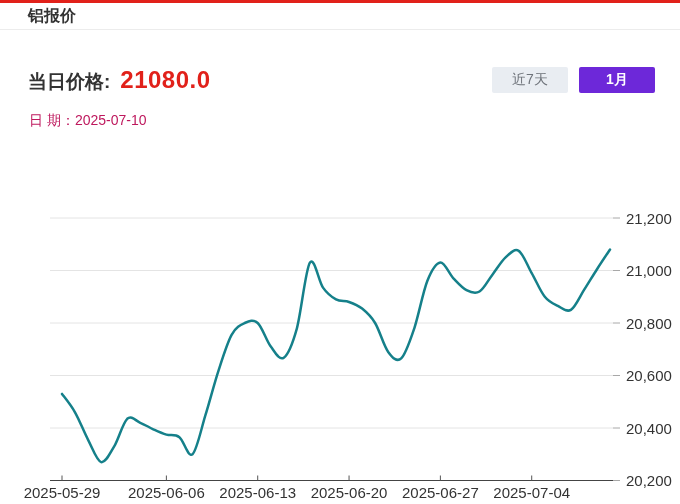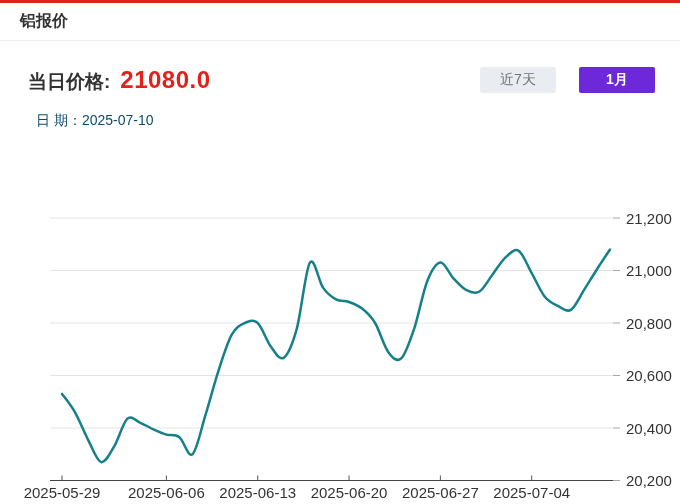--- a/index.html
+++ b/index.html
@@ -1,32 +1,32 @@
 <!DOCTYPE html>
 <html><head>
 <meta charset="utf-8">
 <style>
   html,body{margin:0;padding:0;background:#fff;}
   body{width:680px;height:504px;overflow:hidden;
        font-family:"Liberation Sans","DejaVu Sans",sans-serif;-webkit-font-smoothing:antialiased;}
   .panel{position:relative;width:680px;height:504px;background:#fff;}
-  .title-bar{position:absolute;top:0;left:0;right:0;height:41px;
+  .title-bar{position:absolute;top:0;left:0;right:0;height:30px;
              border-top:3px solid #e1211a;border-bottom:1px solid #ececec;
-             display:flex;align-items:center;padding-left:20px;box-sizing:border-box;}
+             display:flex;align-items:center;padding-left:28px;box-sizing:border-box;}
   .title-bar h1{margin:0;font-size:16px;font-weight:bold;color:#333;}
   .price-row{position:absolute;left:28px;top:66px;display:flex;align-items:baseline;}
   .price-label{font-size:19px;font-weight:bold;color:#333;}
   .price-value{font-size:24px;font-weight:bold;color:#e1211a;margin-left:10px;letter-spacing:.5px;}
-  .range-buttons{position:absolute;top:67px;right:25px;display:flex;gap:23px;border-radius:10px;}
+  .range-buttons{position:absolute;top:67px;right:25px;display:flex;gap:11px;border-radius:10px;}
   .range-buttons button{width:76px;height:26px;border:none;border-radius:2px;
              font-size:14px;cursor:pointer;padding:0;
              font-family:"Liberation Sans","DejaVu Sans",sans-serif;
              background:#e9edf2;color:#6e737a;}
   .range-buttons button.active{background:#6d28d9;color:#fff;font-weight:bold;}
-  .date-row{position:absolute;left:36px;top:112px;font-size:14px;color:#0c4a6e;}
+  .date-row{position:absolute;left:29px;top:112px;font-size:14px;color:#be185d;}
   #chart{position:absolute;left:0;top:134px;}
 </style>
 </head>
 <body>
 
 <div class="panel">
   <div class="title-bar">
     <h1>铝报价</h1>
   </div>
 

